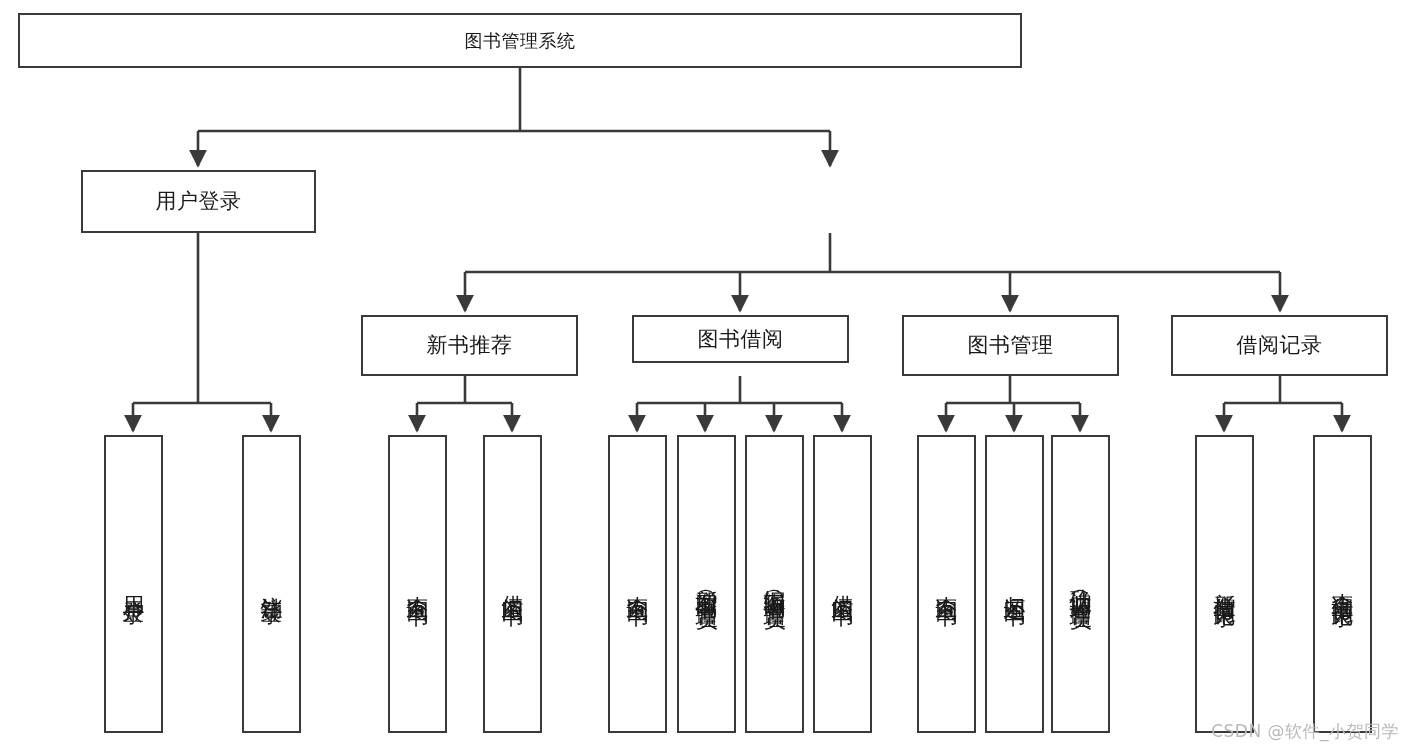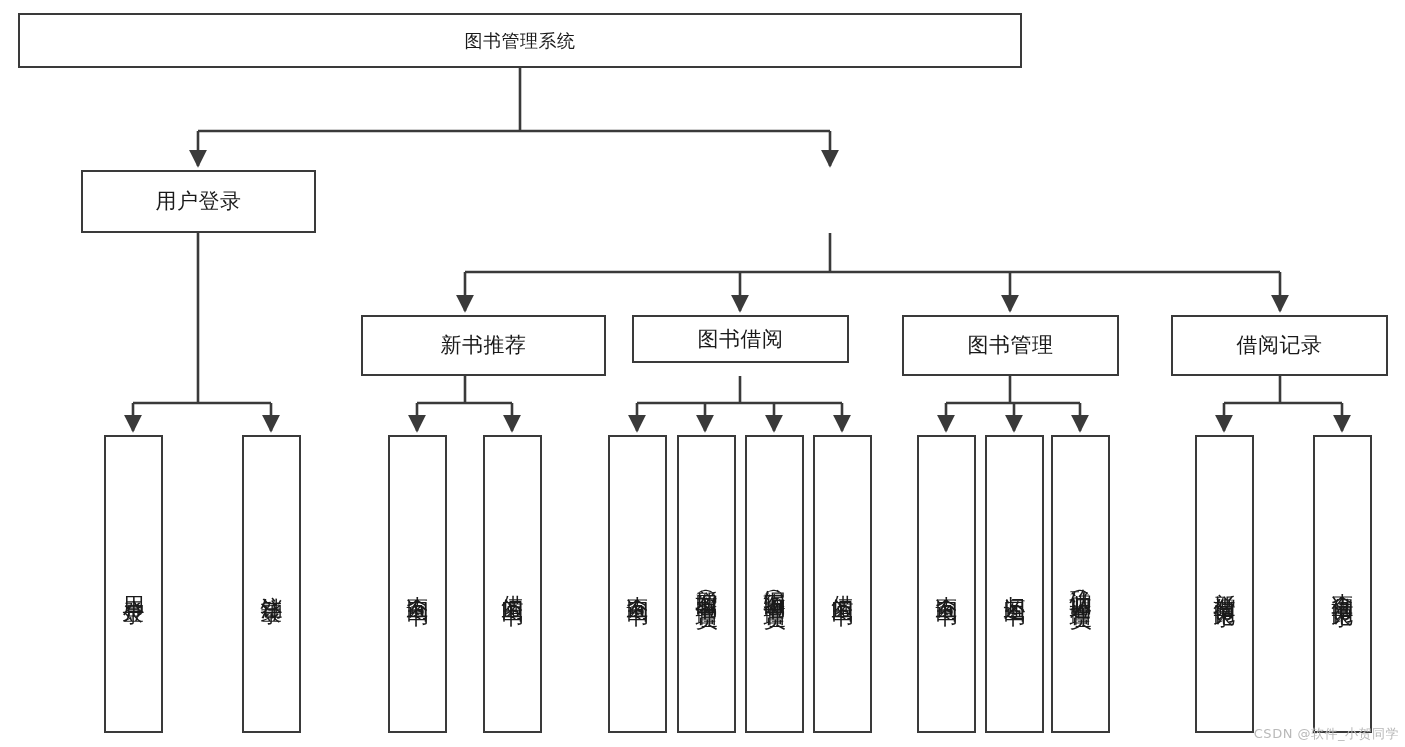--- a/index.html
+++ b/index.html
@@ -61,21 +61,21 @@
     font-size: 22px;
     line-height: 1.0;
     letter-spacing: 3px;
     white-space: nowrap;
     max-height: 100%;
   }
   .watermark {
     position: absolute;
     right: 6px;
     bottom: 4px;
-    font-size: 13px;
+    font-size: 17px;
     color: #b9b9b9;
     white-space: nowrap;
     letter-spacing: 0.5px;
     margin-left: 17px;
   }
 </style>
 </head>
 <body>
 
 <div id="diagram-root">
@@ -131,21 +131,21 @@
   </svg>
 
   <div class="node h root" style="left:18px; top:13px; width:1004px; height:55px;">
     <span class="node-label">图书管理系统</span>
   </div>
 
   <div class="node h" style="left:81px; top:170px; width:235px; height:63px;">
     <span class="node-label">用户登录</span>
   </div>
 
-  <div class="node h" style="left:361px; top:315px; width:245px; height:61px;">
+  <div class="node h" style="left:361px; top:315px; width:217px; height:61px;">
     <span class="node-label">新书推荐</span>
   </div>
   <div class="node h" style="left:632px; top:315px; width:217px; height:48px;">
     <span class="node-label">图书借阅</span>
   </div>
   <div class="node h" style="left:902px; top:315px; width:217px; height:61px;">
     <span class="node-label">图书管理</span>
   </div>
   <div class="node h" style="left:1171px; top:315px; width:217px; height:61px;">
     <span class="node-label">借阅记录</span>

